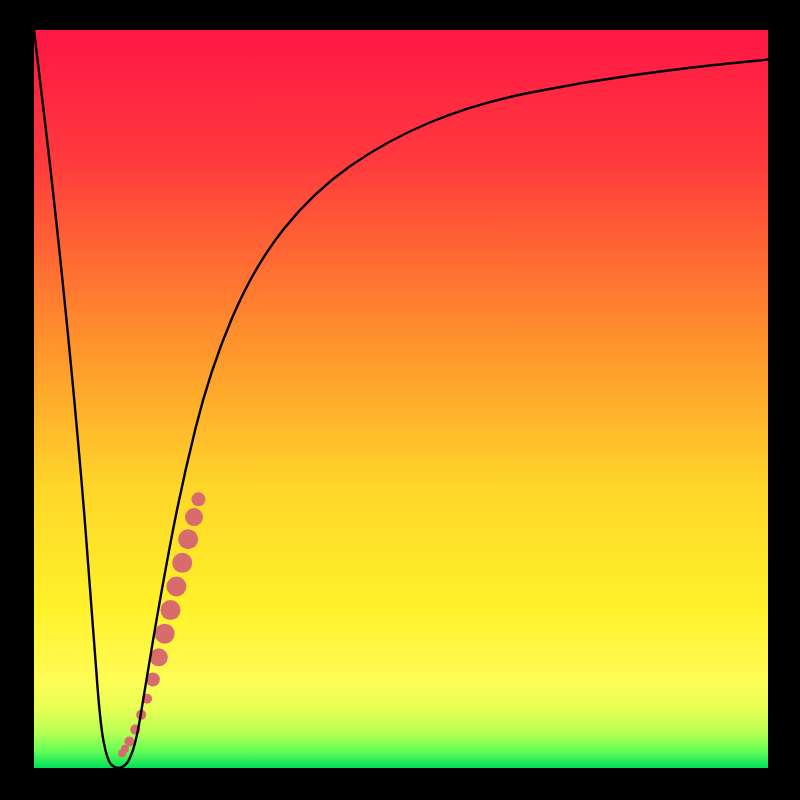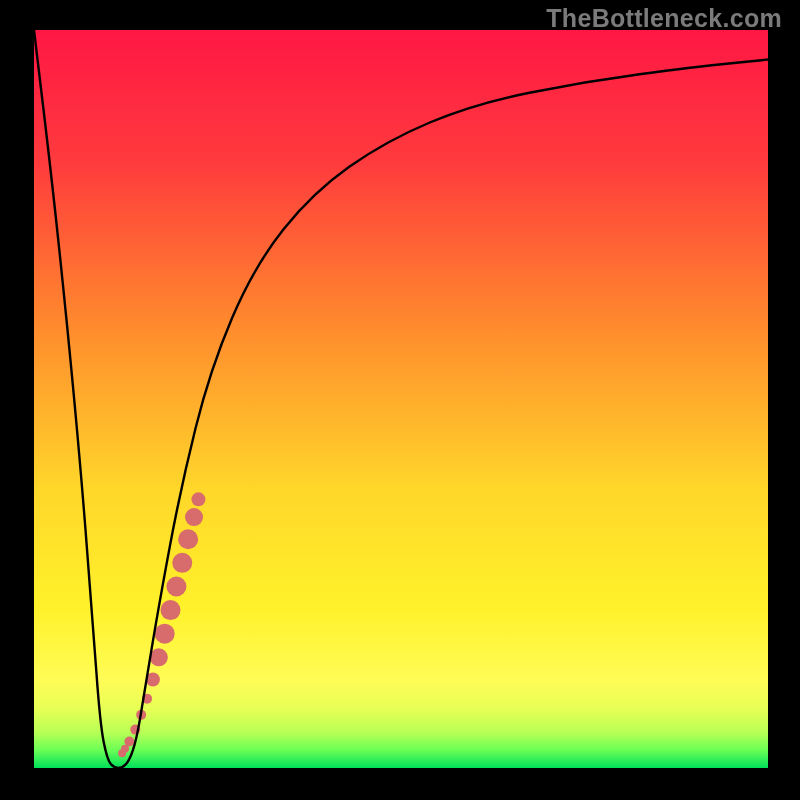--- a/index.html
+++ b/index.html
@@ -72,14 +72,13 @@
           <circle cx="176.396" cy="586.452" r="10" fill="#d86b6b"></circle>
           <circle cx="182.268" cy="562.836" r="10" fill="#d86b6b"></circle>
           <circle cx="188.14" cy="539.22" r="10" fill="#d86b6b"></circle>
           <circle cx="194.012" cy="517.0799999999999" r="9" fill="#d86b6b"></circle>
           <circle cx="198.416" cy="499.368" r="7" fill="#d86b6b"></circle>
         </g>
       <path id="curve-path" fill="none" stroke-width="2.4" d="M 34 30 Q 34 30 45.01 122.25 Q 56.019999999999996 214.5 67.03 325.20000000000005 Q 78.03999999999999 435.90000000000003 85.38 528.15 Q 92.72 620.4 96.39 672.06 Q 100.06 723.7199999999999 103.73 742.17 Q 107.4 760.62 111.07 764.31 Q 114.74 768 118.41 768 Q 122.08 768 125.75 764.31 Q 129.42000000000002 760.62 133.09 749.55 Q 136.76 738.48 140.43 716.34 Q 144.1 694.2 151.44 649.9200000000001 Q 158.78000000000003 605.64 169.79000000000002 546.6 Q 180.8 487.56 195.48000000000002 428.52 Q 210.16 369.47999999999996 232.18 317.81999999999994 Q 254.2 266.15999999999997 283.56 229.26 Q 312.92 192.35999999999999 349.62 166.53 Q 386.32 140.70000000000002 430.36 122.25 Q 474.4 103.79999999999998 529.45 92.72999999999998 Q 584.5 81.65999999999997 639.55 74.28 Q 694.6 66.90000000000003 731.3 63.21000000000003 T 768 59.520000000000024" stroke="#000000"></path>
     </g>
   </svg>
 
-  <div class="watermark">TheBottleneck.com</div>
 </div>
 
 </body></html>

